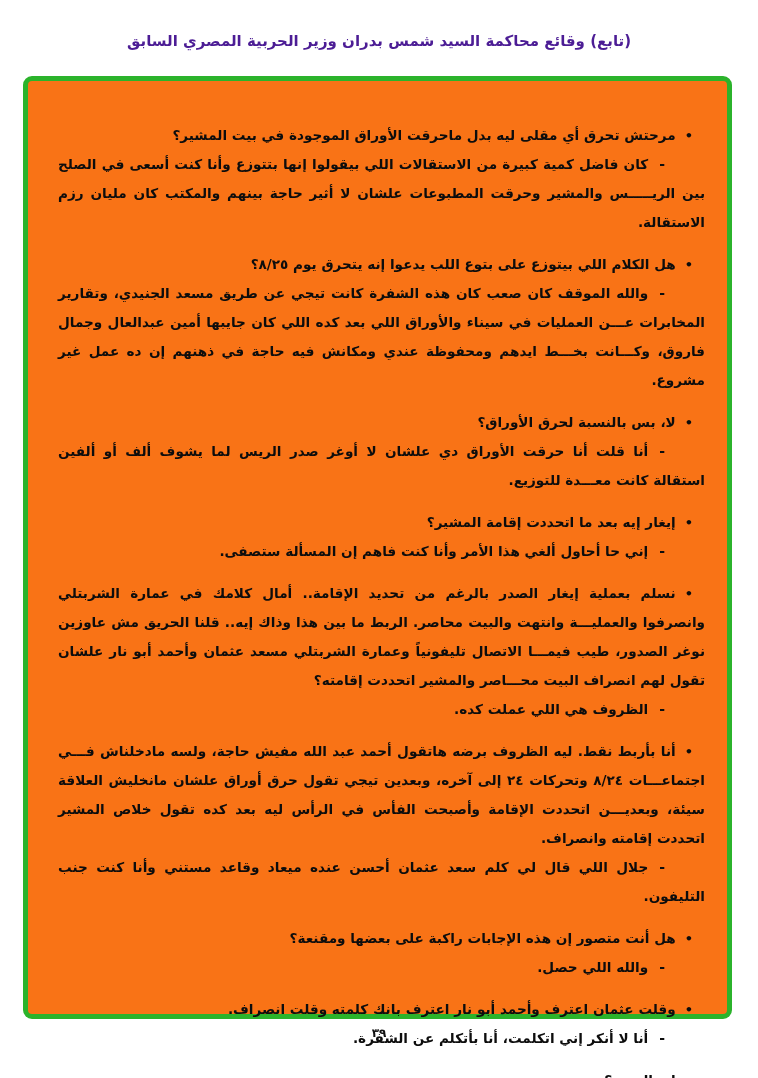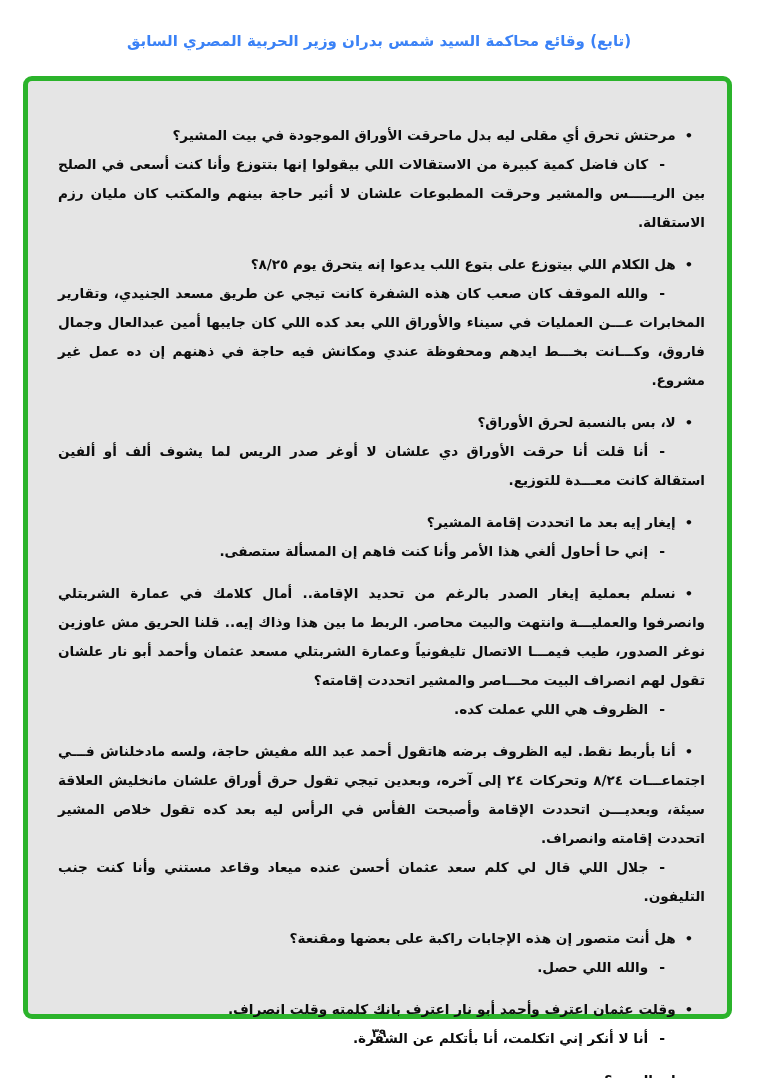--- a/index.html
+++ b/index.html
@@ -10,31 +10,31 @@
     position:relative;
     overflow:hidden;
   }
   .header{
     position:absolute;
     top:32px;left:0;right:0;
     text-align:center;
     direction:rtl;
     font-size:15px;
     font-weight:bold;
-    color:#3b82f6;
+    color:#4c1d95;
     letter-spacing:0;
   }
   .frame{
     position:absolute;
     left:23px;top:76px;
     width:699px;height:933px;
     border:5px solid #2bb32b;
     border-radius:9px;
     box-sizing:content-box;
-    background:#e5e5e5;
+    background:#f97316;
   }
   .content{
     position:absolute;
     top:40px;left:30px;right:22px;
     direction:rtl;
   }
   .qa-item{margin-bottom:13px;}
   .para{
     margin:0;
     font-size:13.6px;

